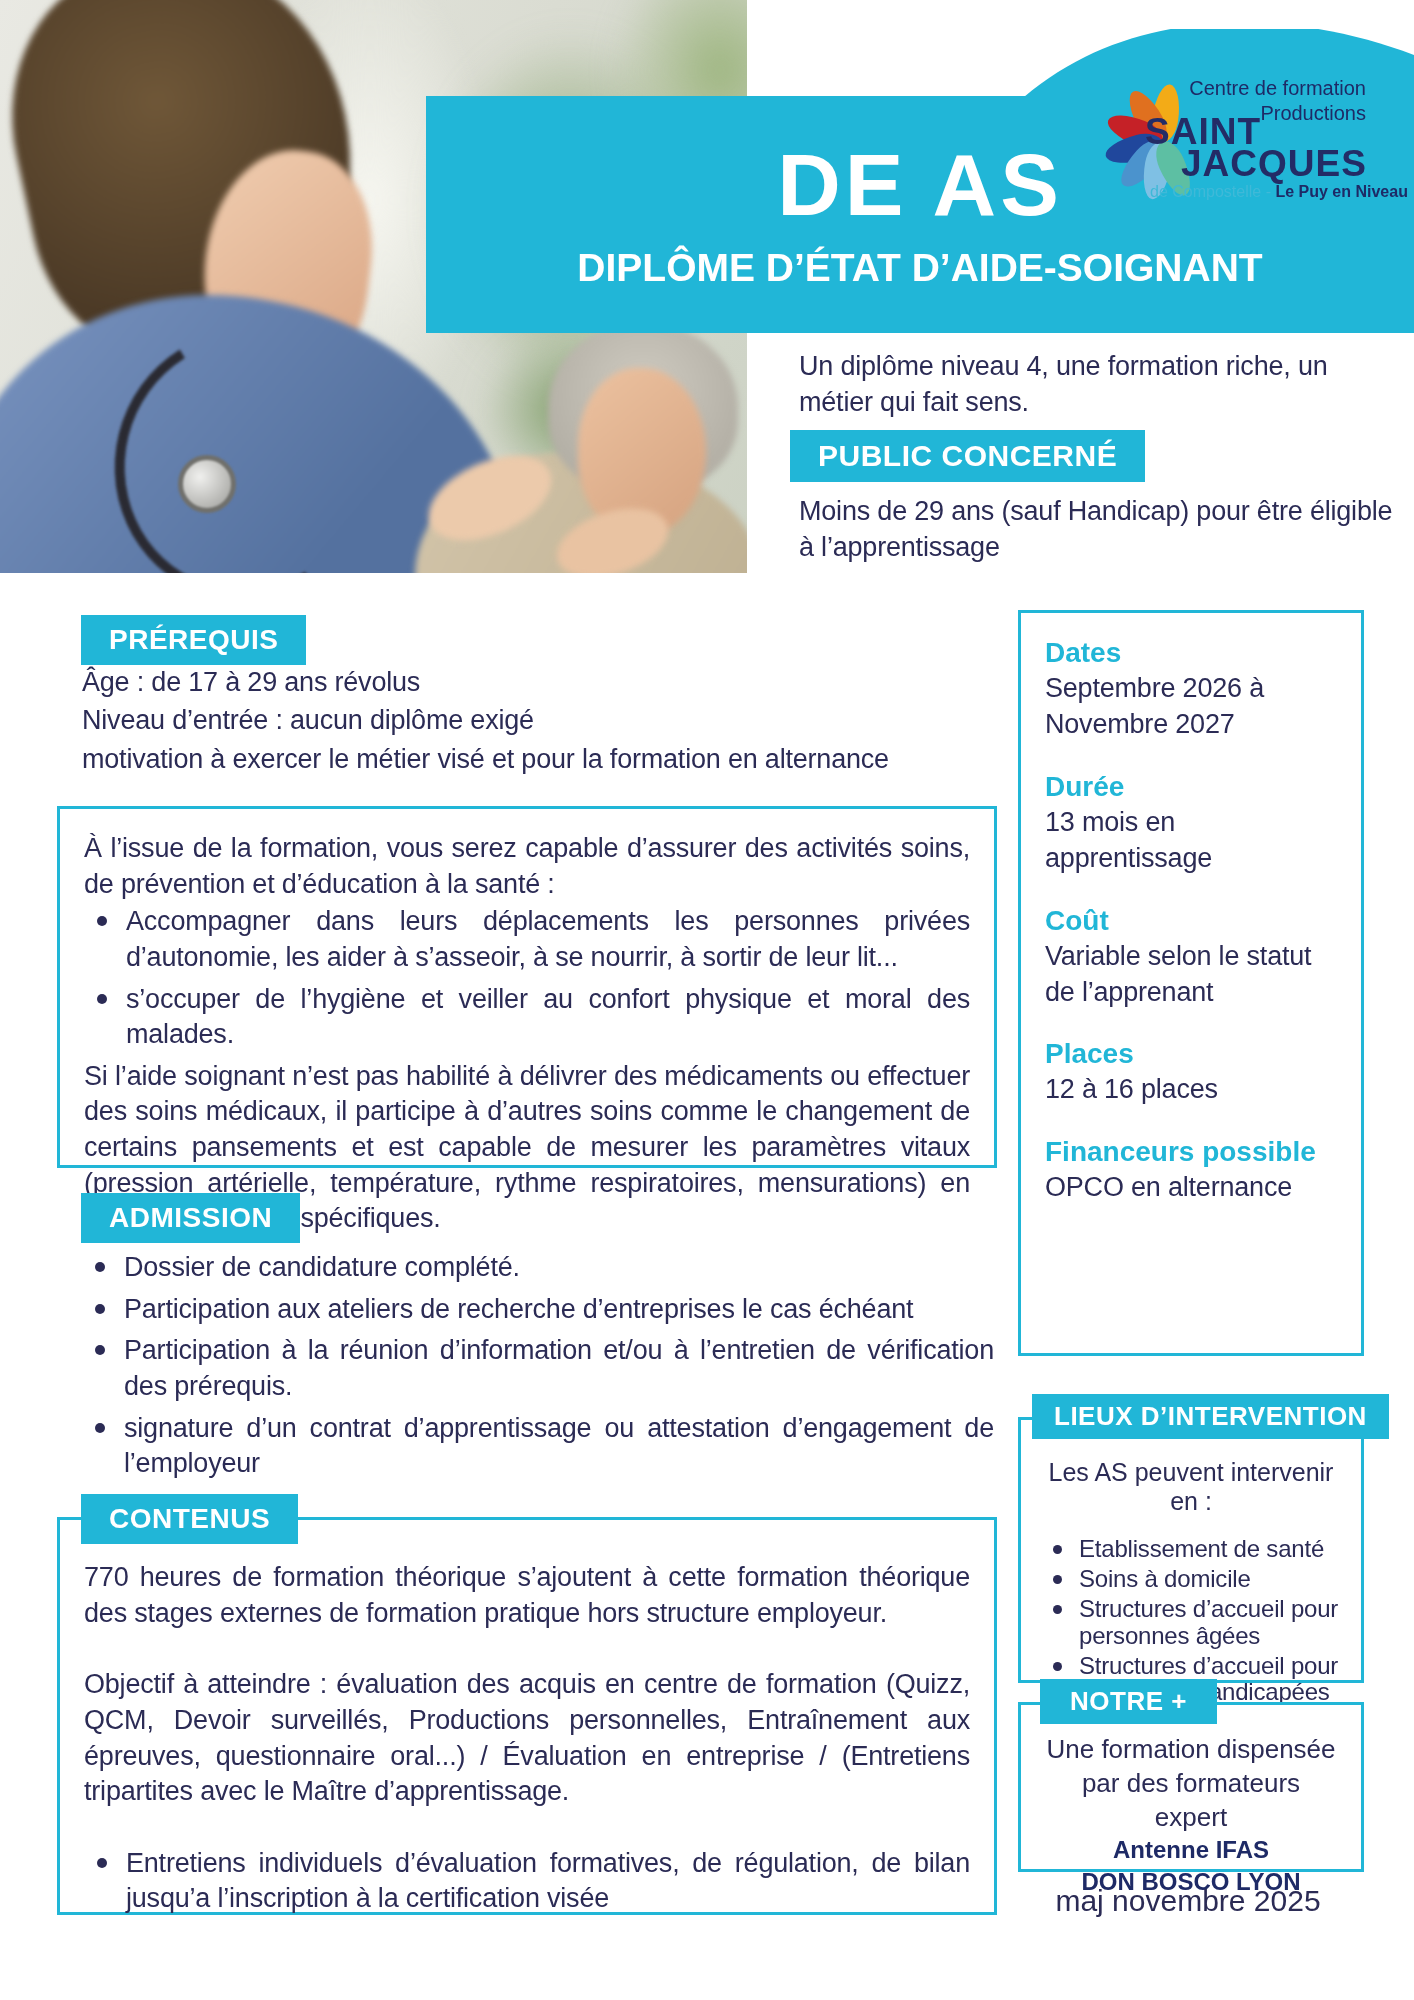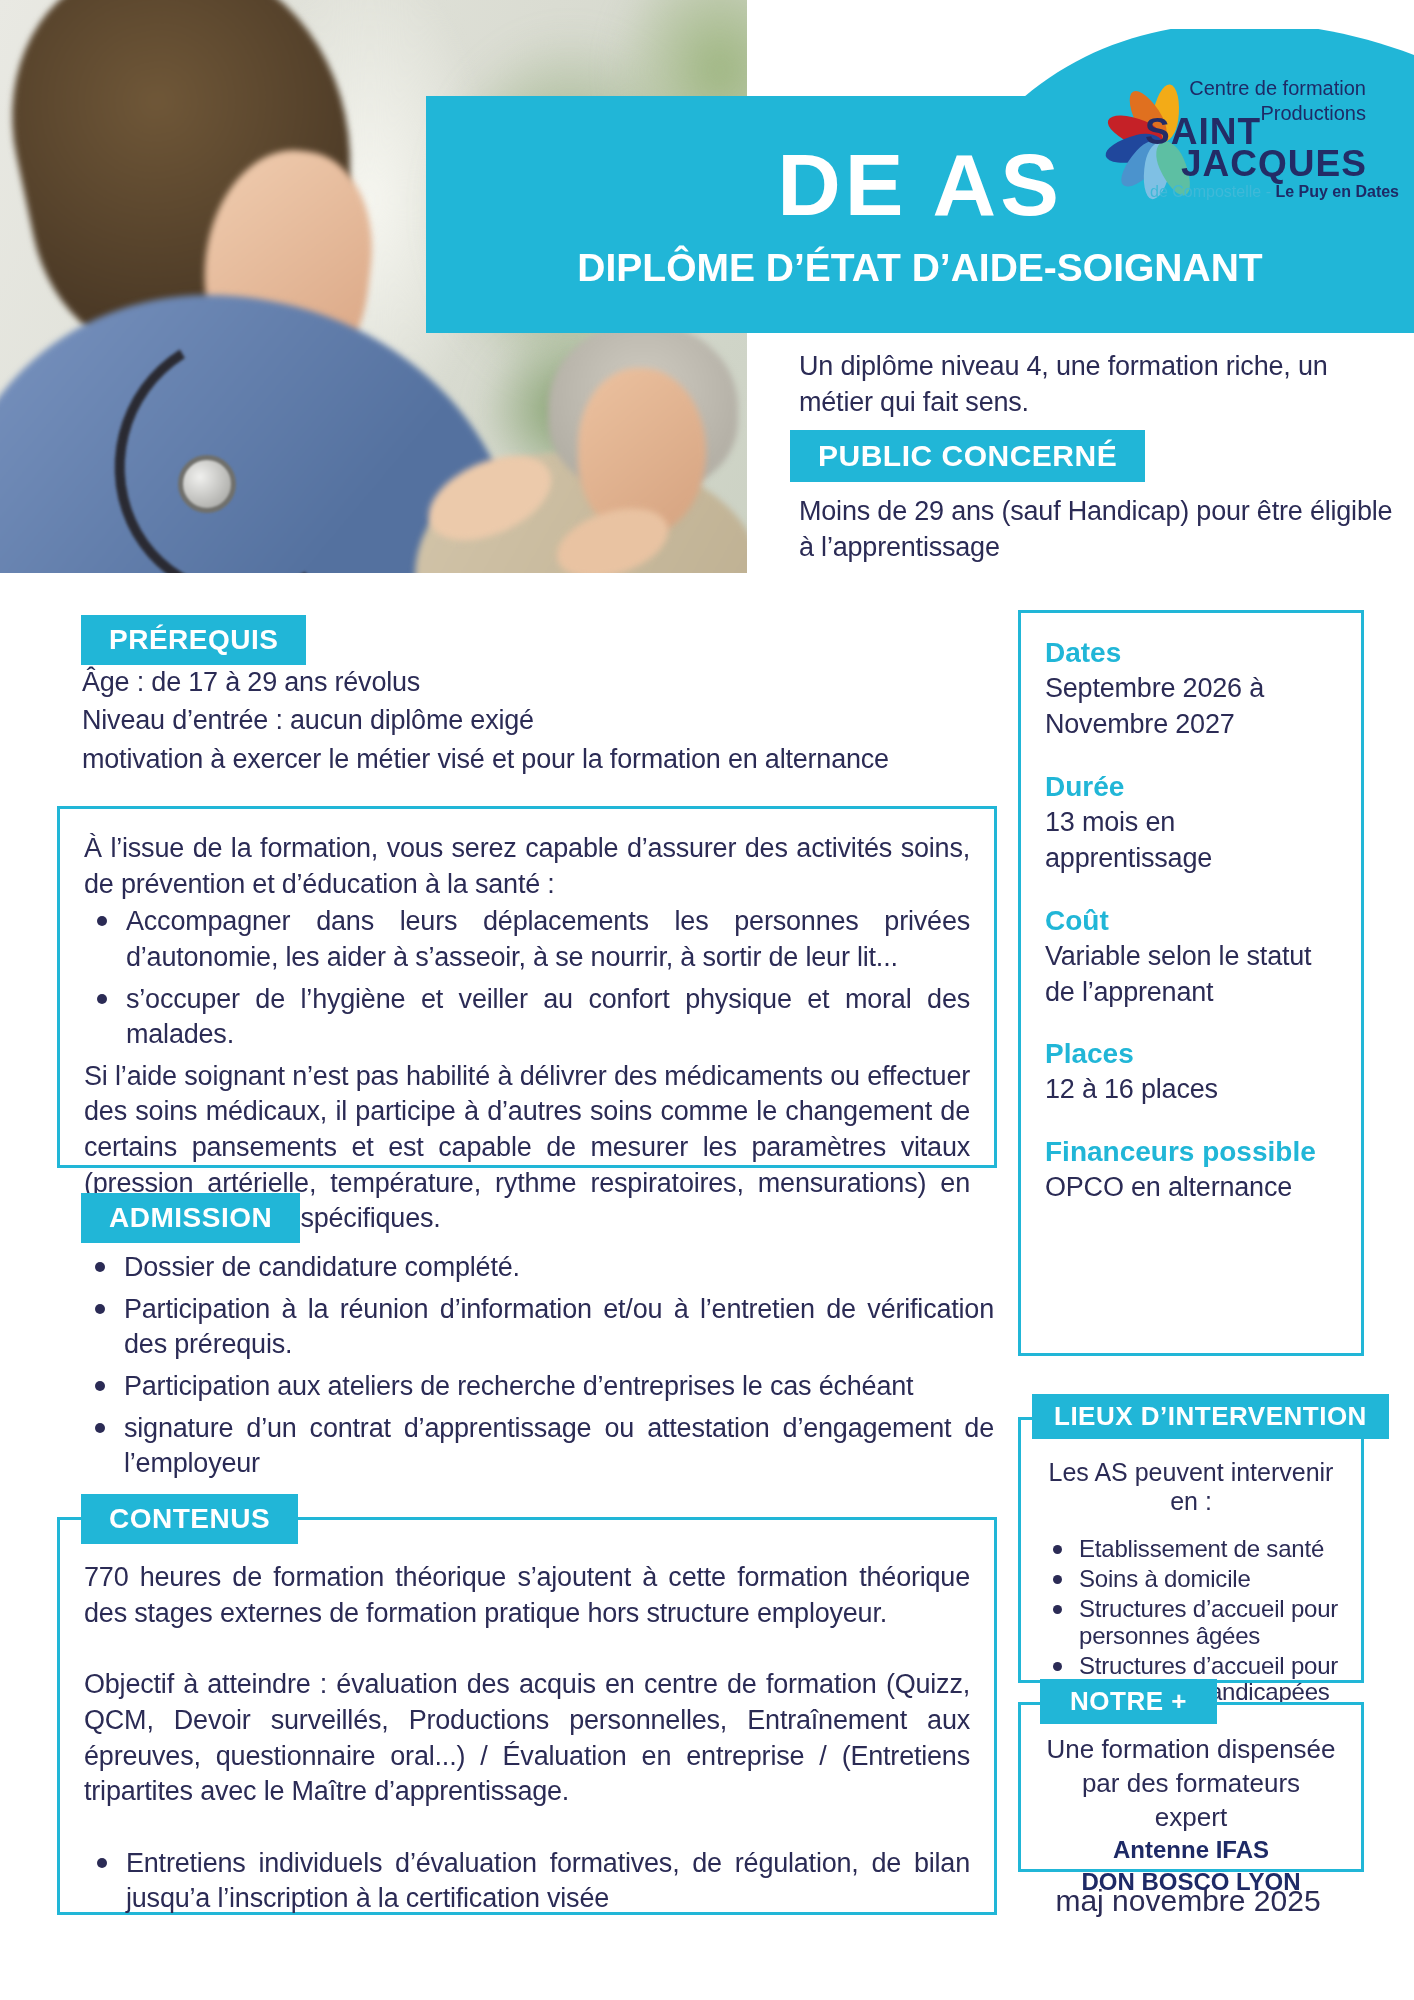--- a/index.html
+++ b/index.html
@@ -140,21 +140,21 @@
   <div class="abs petal" style="background:#5dbfa3;transform:rotate(-204deg);"></div>
   <div class="abs logo-top">
     <div>Centre de formation</div>
     <div>Productions</div>
   </div>
   <div class="abs logo-name1">SAINT</div>
   <div class="abs logo-name2">JACQUES</div>
   <div class="abs logo-sub">
     <span class="c1">de Compostelle</span>
     <span class="c1">-</span>
-    <span class="c2">Le Puy en Dates</span>
+    <span class="c2">Le Puy en Niveau</span>
   </div>
 
   <div class="abs title">DE AS</div>
   <div class="abs subtitle">DIPLÔME D’ÉTAT D’AIDE-SOIGNANT</div>
 
   <div class="abs intro body-txt">Un diplôme niveau 4, une formation riche, un métier qui fait sens.</div>
   <div class="abs lbl public-lbl">PUBLIC CONCERNÉ</div>
   <div class="abs public-txt body-txt">Moins de 29 ans (sauf Handicap) pour être éligible à l’apprentissage</div>
 
   <div class="abs lbl prereq-lbl">PRÉREQUIS</div>
@@ -169,22 +169,22 @@
     <ul class="dots">
       <li class="just">Accompagner dans leurs déplacements les personnes privées d’autonomie, les aider à s’asseoir, à se nourrir, à sortir de leur lit...</li>
       <li class="just">s’occuper de l’hygiène et veiller au confort physique et moral des malades.</li>
     </ul>
     <p class="just">Si l’aide soignant n’est pas habilité à délivrer des médicaments ou effectuer des soins médicaux, il participe à d’autres soins comme le changement de certains pansements et est capable de mesurer les paramètres vitaux (pression artérielle, température, rythme respiratoires, mensurations) en utilisant des outils spécifiques.</p>
   </div>
 
   <div class="abs lbl adm-lbl">ADMISSION</div>
   <ul class="abs dots adm-list body-txt">
     <li class="just">Dossier de candidature complété.</li>
+    <li class="just">Participation aux ateliers de recherche d’entreprises le cas échéant</li>
     <li class="just">Participation à la réunion d’information et/ou à l’entretien de vérification des prérequis.</li>
-    <li class="just">Participation aux ateliers de recherche d’entreprises le cas échéant</li>
     <li class="just">signature d’un contrat d’apprentissage ou attestation d’engagement de l’employeur</li>
   </ul>
 
   <div class="abs lbl cont-lbl">CONTENUS</div>
   <div class="abs teal-box cont-box body-txt">
     <p class="just">770 heures de formation théorique s’ajoutent à cette formation théorique des stages externes de formation pratique hors structure employeur.</p>
     <p class="just">Objectif à atteindre : évaluation des acquis en centre de formation (Quizz, QCM, Devoir surveillés, Productions personnelles, Entraînement aux épreuves, questionnaire oral...) / Évaluation en entreprise / (Entretiens tripartites avec le Maître d’apprentissage.</p>
     <ul class="dots">
       <li class="just">Entretiens individuels d’évaluation formatives, de régulation, de bilan jusqu’a l’inscription à la certification visée</li>
     </ul>

